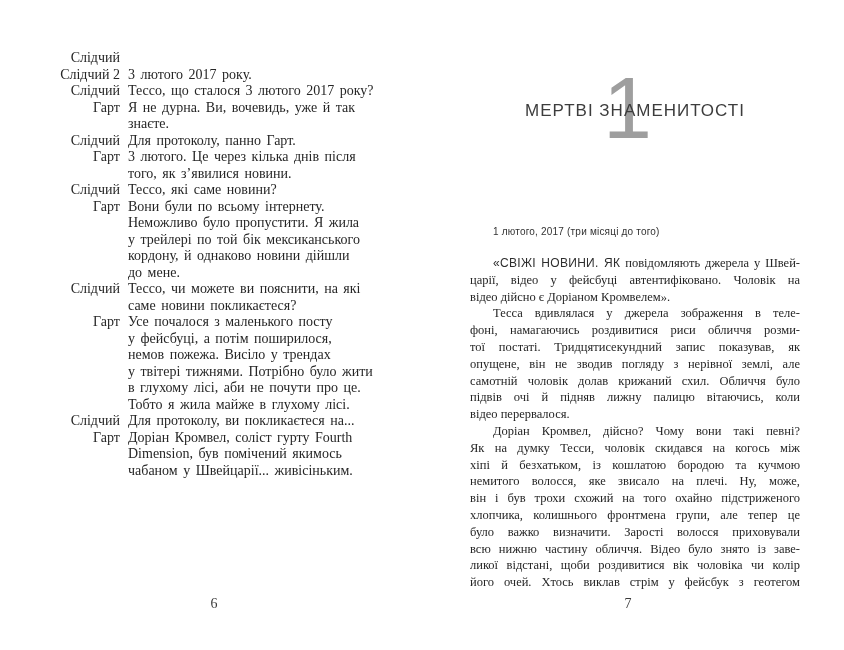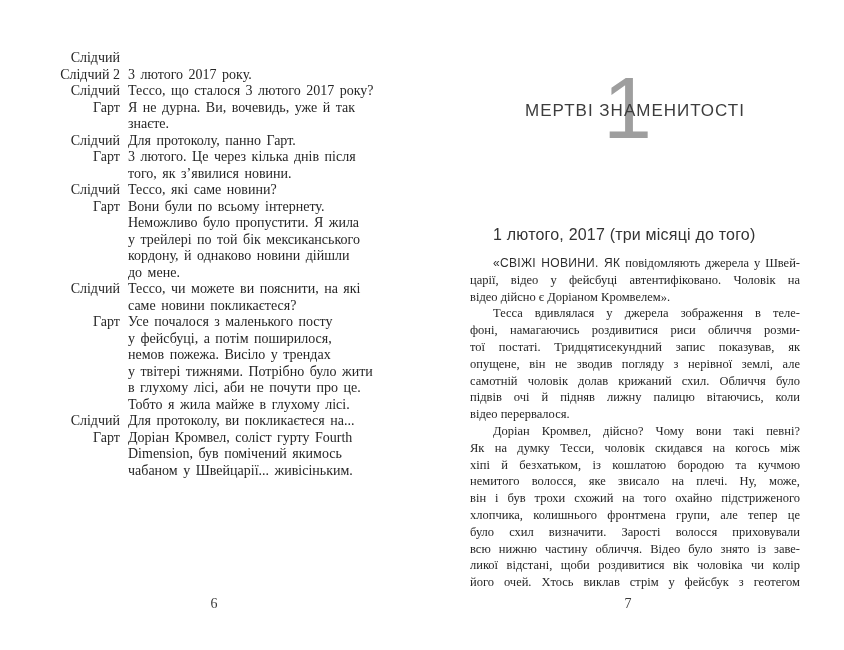--- a/index.html
+++ b/index.html
@@ -12,21 +12,21 @@
   .dlabel{width:64px;flex:0 0 64px;text-align:right;margin-right:8px;white-space:nowrap;}
   .dtext{flex:1;white-space:pre-line;word-spacing:2px;}
 
   
   .rightpage{position:absolute;left:470px;top:0;width:330px;height:650px;}
   .chapnum{position:absolute;left:133px;top:64px;font-family:"Liberation Sans",sans-serif;
     font-size:88px;line-height:88px;color:#9e9e9e;font-weight:400;z-index:1;}
   .chaptitle{position:absolute;left:0;top:101px;width:330px;text-align:center;z-index:2;
     font-family:"Liberation Sans",sans-serif;font-size:17px;letter-spacing:1px;color:#3c3c3c;font-weight:400;}
   .dateline{position:absolute;left:23px;top:226px;font-family:"Liberation Sans",sans-serif;
-    font-size:16px;color:#333333;letter-spacing:0.2px;}
+    font-size:10px;color:#333333;letter-spacing:0.2px;}
   .bodytext{position:absolute;left:0;top:255px;width:330px;
     font-family:"Liberation Serif",serif;font-size:12.5px;line-height:16.8px;color:#262626;}
   .p-line{text-align:justify;text-align-last:left;height:16.8px;overflow:visible;}
   .p-line.stretch{text-align-last:justify;}
   .p-line.first{text-indent:23px;}
   .lead{font-family:"Liberation Sans",sans-serif;font-size:12px;letter-spacing:0.3px;color:#2e2e2e;margin-top:27px;}
 
   
   .pagenum{position:absolute;top:596px;font-family:"Liberation Serif",serif;
     font-size:14px;color:#3a3a3a;text-align:center;}
@@ -123,21 +123,21 @@
           <div class="p-line stretch">підвів очі й підняв лижну палицю вітаючись, коли</div>
           <div class="p-line">відео перервалося.</div>
         </div>
         <div class="para">
           <div class="p-line stretch first">Доріан Кромвел, дійсно? Чому вони такі певні?</div>
           <div class="p-line stretch">Як на думку Тесси, чоловік скидався на когось між</div>
           <div class="p-line stretch">хіпі й безхатьком, із кошлатою бородою та кучмою</div>
           <div class="p-line stretch">немитого волосся, яке звисало на плечі. Ну, може,</div>
           <div class="p-line stretch">він і був трохи схожий на того охайно підстриженого</div>
           <div class="p-line stretch">хлопчика, колишнього фронтмена групи, але тепер це</div>
-          <div class="p-line stretch">було схил визначити. Зарості волосся приховували</div>
+          <div class="p-line stretch">було важко визначити. Зарості волосся приховували</div>
           <div class="p-line stretch">всю нижню частину обличчя. Відео було знято із заве-</div>
           <div class="p-line stretch">ликої відстані, щоби роздивитися вік чоловіка чи колір</div>
           <div class="p-line stretch">його очей. Хтось виклав стрім у фейсбук з геотегом</div>
         </div>
       </div>
   </div>
 
   <div class="pagenum pn-right">7</div>
 
 </div>

